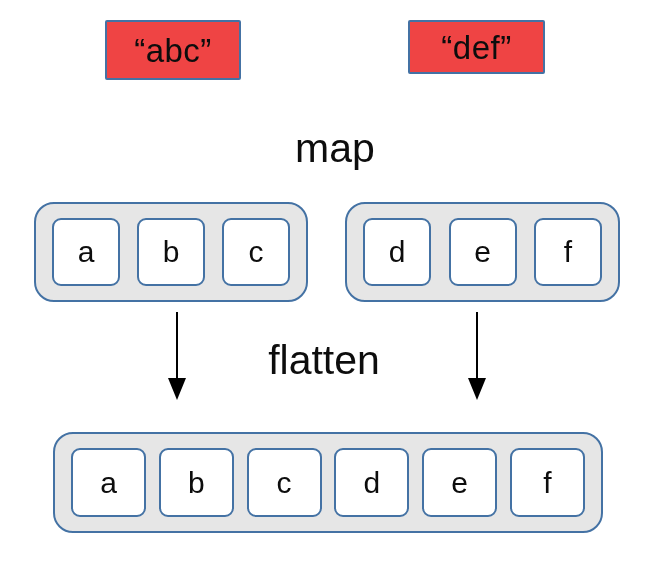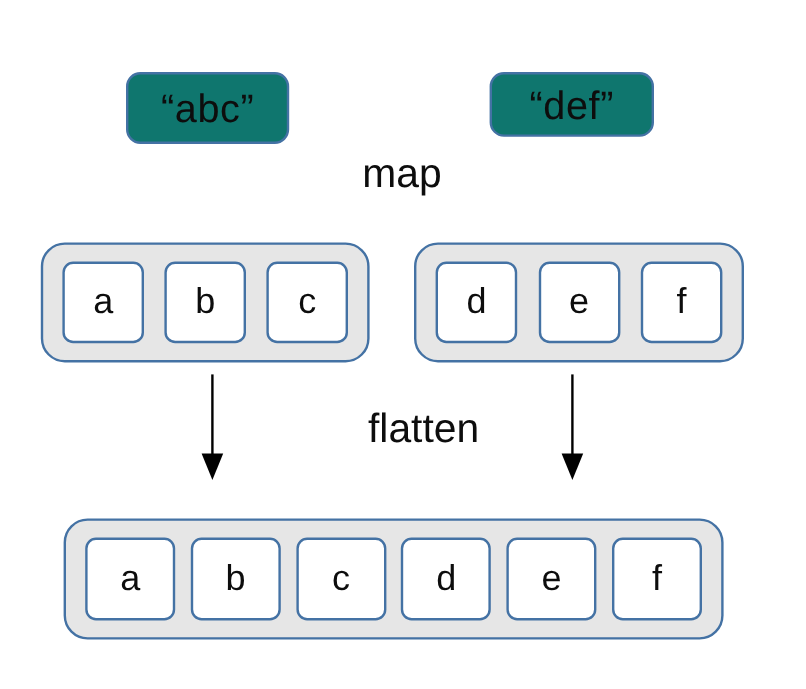--- a/index.html
+++ b/index.html
@@ -14,30 +14,29 @@
     font-family: "Liberation Sans", "DejaVu Sans", sans-serif;
     overflow: hidden;
   }
 
   
   .abs { position: absolute; box-sizing: border-box; }
 
   
   .string-box {
     border: 2px solid #4472A4;
-    border-radius: 12px;
-    background: #0f766e;
+    border-radius: 2px;
+    background: #ef4444;
     display: flex;
     align-items: center;
     justify-content: center;
     color: #0d0d0d;
     font-size: 33px;
     line-height: 1;
     letter-spacing: 0.5px;
-    margin-top: 40px;
   }
 
   
   .list-container {
     border: 2px solid #4472A4;
     border-radius: 20px;
     background: #E6E6E6;
     display: flex;
     align-items: center;
     box-sizing: border-box;
@@ -54,21 +53,21 @@
     color: #0d0d0d;
     font-size: 30px;
     line-height: 1;
     box-sizing: border-box;
     flex: none;
   }
 
   
   .op-label {
     color: #0d0d0d;
-    font-size: 34px;
+    font-size: 41px;
     line-height: 1;
     white-space: nowrap;
     text-align: center;
   }
 
   
   .arrow-svg { display: block; overflow: visible; }
 </style>
 </head>
 <body>
@@ -98,21 +97,21 @@
 <svg class="abs arrow-svg" style="left:160px; top:310px;" width="34" height="92" viewBox="0 0 34 92">
   <line x1="17" y1="2" x2="17" y2="76" stroke="#000000" stroke-width="2"></line>
   <polygon points="17,90 8,68 26,68" fill="#000000"></polygon>
 </svg>
 
 <svg class="abs arrow-svg" style="left:460px; top:310px;" width="34" height="92" viewBox="0 0 34 92">
   <line x1="17" y1="2" x2="17" y2="76" stroke="#000000" stroke-width="2"></line>
   <polygon points="17,90 8,68 26,68" fill="#000000"></polygon>
 </svg>
 
-<div class="abs op-label" style="left:253px; top:340px; width:200px;">flatten</div>
+<div class="abs op-label" style="left:224px; top:340px; width:200px;">flatten</div>
 
 <div class="abs list-container" style="left:53px; top:432px; width:550px; height:101px; padding:0 16px; justify-content:space-between;">
   <div class="cell" style="width:75px; height:69px;">a</div>
   <div class="cell" style="width:75px; height:69px;">b</div>
   <div class="cell" style="width:75px; height:69px;">c</div>
   <div class="cell" style="width:75px; height:69px;">d</div>
   <div class="cell" style="width:75px; height:69px;">e</div>
   <div class="cell" style="width:75px; height:69px;">f</div>
 </div>
 

